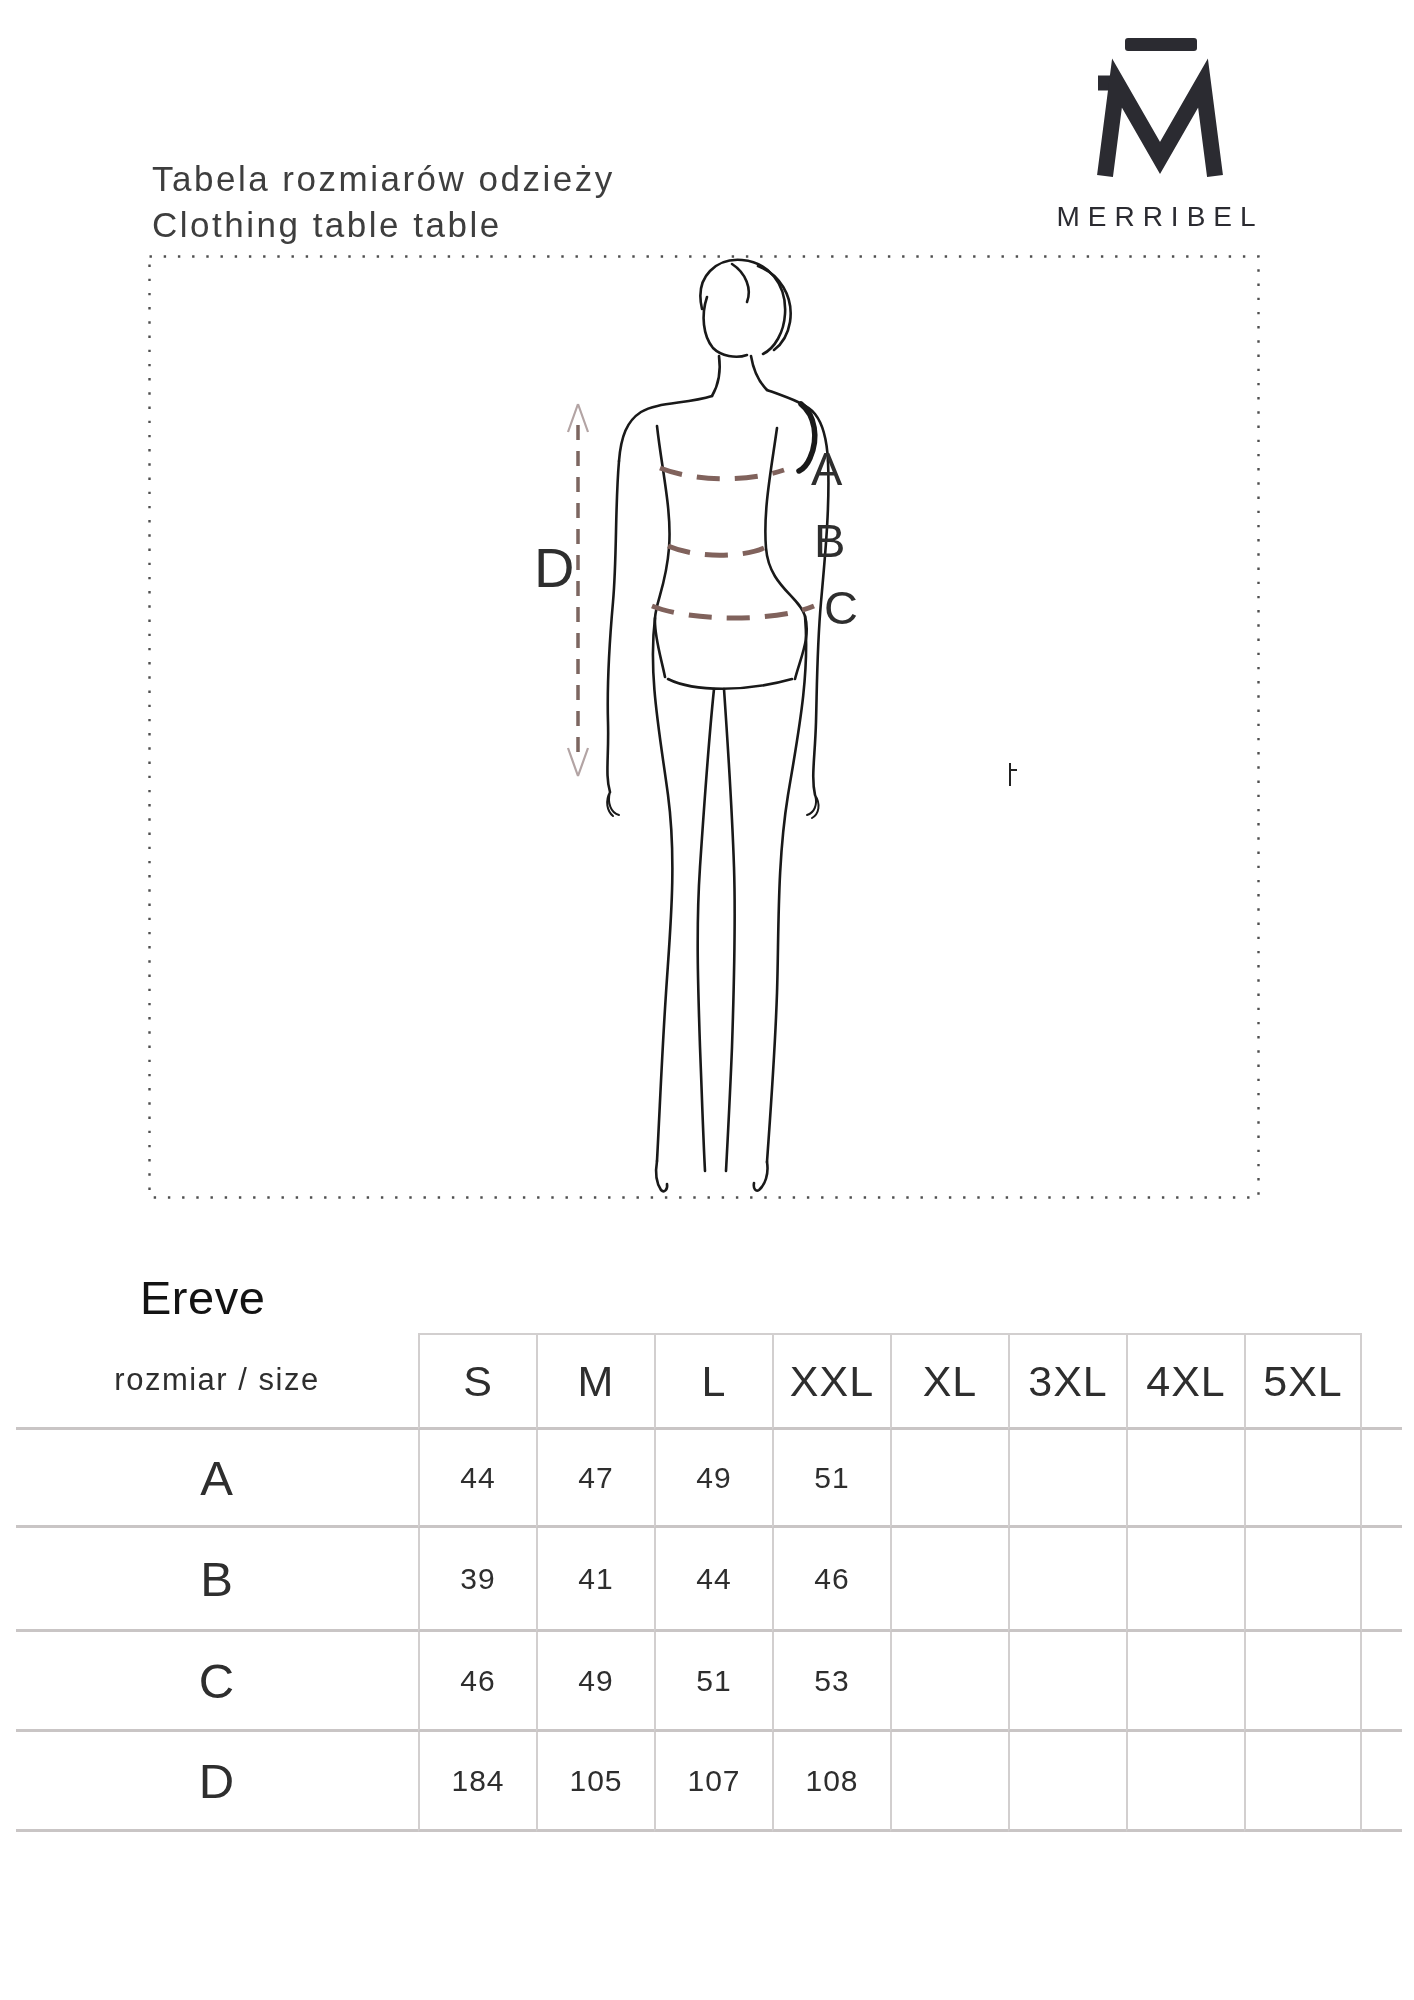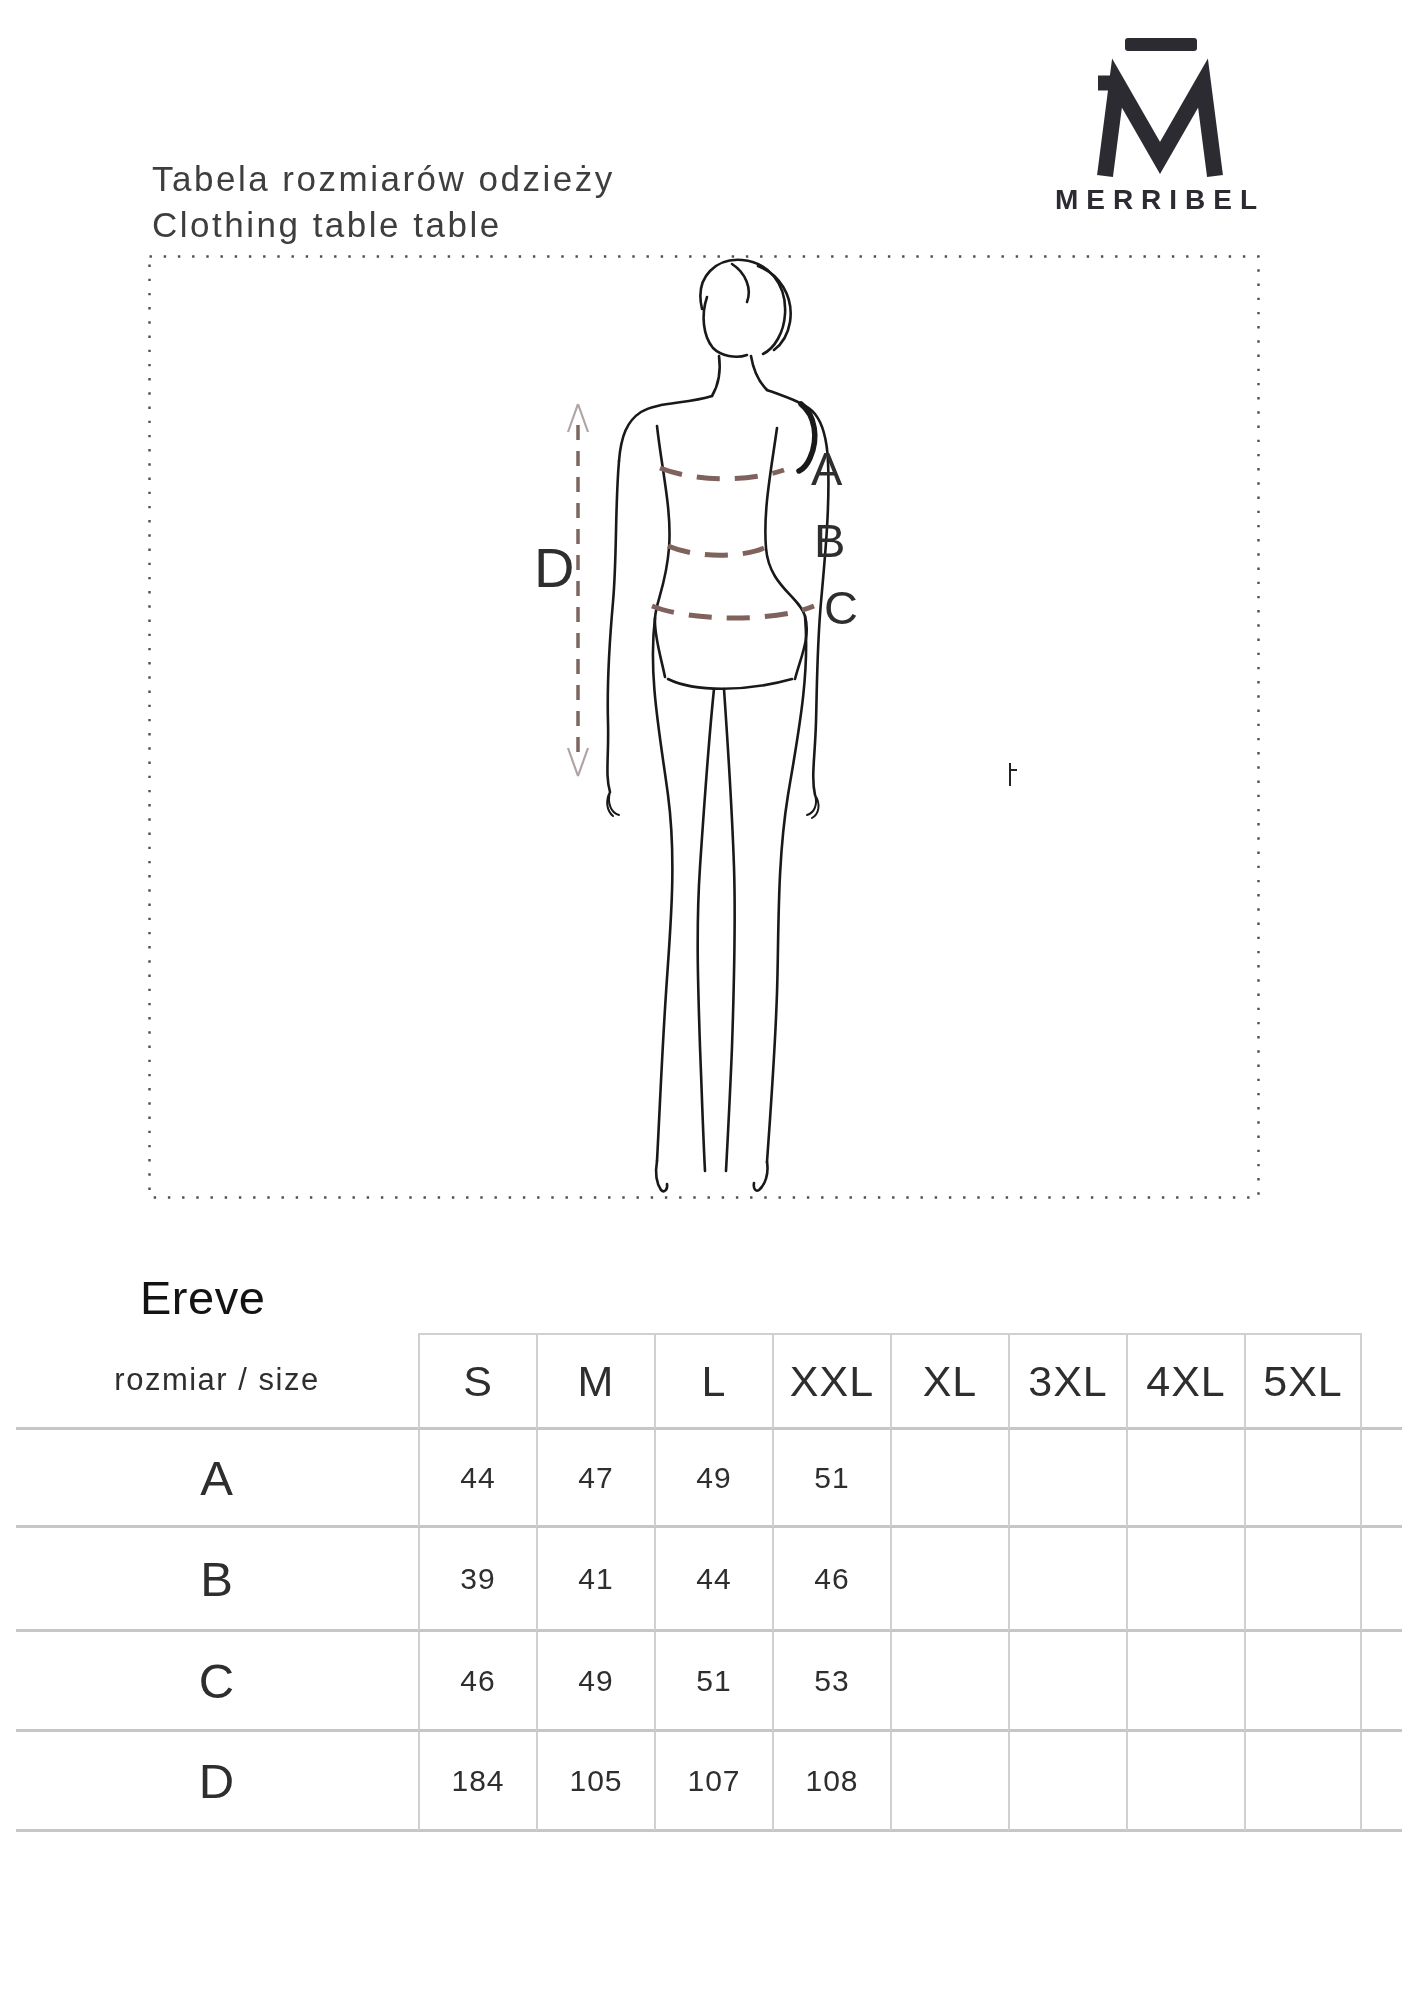--- a/index.html
+++ b/index.html
@@ -12,22 +12,22 @@
   *{margin:0;padding:0;box-sizing:border-box;}
   html,body{background:#ffffff;}
   body{font-family:"Liberation Sans",sans-serif;}
   .page{position:relative;width:1414px;height:2000px;background:#ffffff;overflow:hidden;}
 
   
   .title-block{position:absolute;left:152px;top:156px;color:var(--ink-soft);
     font-weight:300;font-size:35px;line-height:46px;letter-spacing:2.5px;}
   .brand{position:absolute;left:1040px;top:30px;width:240px;text-align:center;}
   .brand svg{display:block;margin:0 auto;}
-  .brand-word{margin-top:2px;font-size:28px;letter-spacing:8px;color:var(--logo);
-    font-weight:700;white-space:nowrap;}
+  .brand-word{margin-top:19px;font-size:28px;letter-spacing:8px;color:var(--logo);
+    font-weight:400;white-space:nowrap;}
 
   
   .diagram{position:absolute;left:148px;top:255px;width:1112px;height:944px;}
   .diagram svg{display:block;width:1112px;height:944px;}
   .diagram text{font-family:"Liberation Sans",sans-serif;fill:#2e2e2e;font-weight:300;}
 
   
   .product-name{position:absolute;left:140px;top:1246px;font-size:47px;
     font-weight:500;color:#131313;letter-spacing:0.5px;margin-top:24px;}
 

